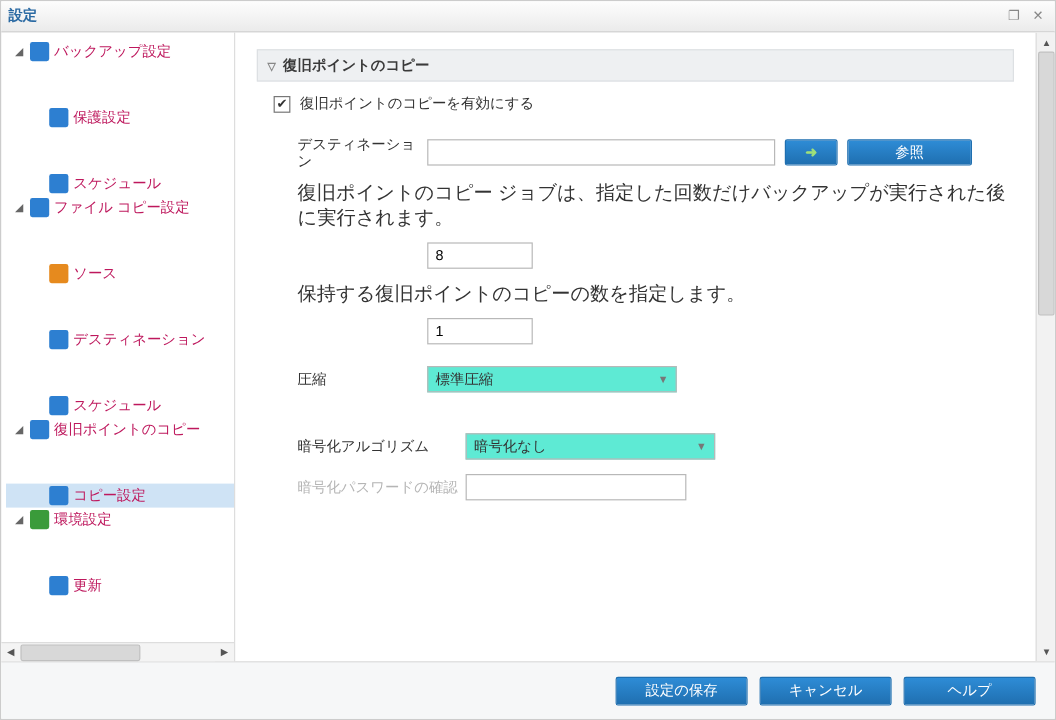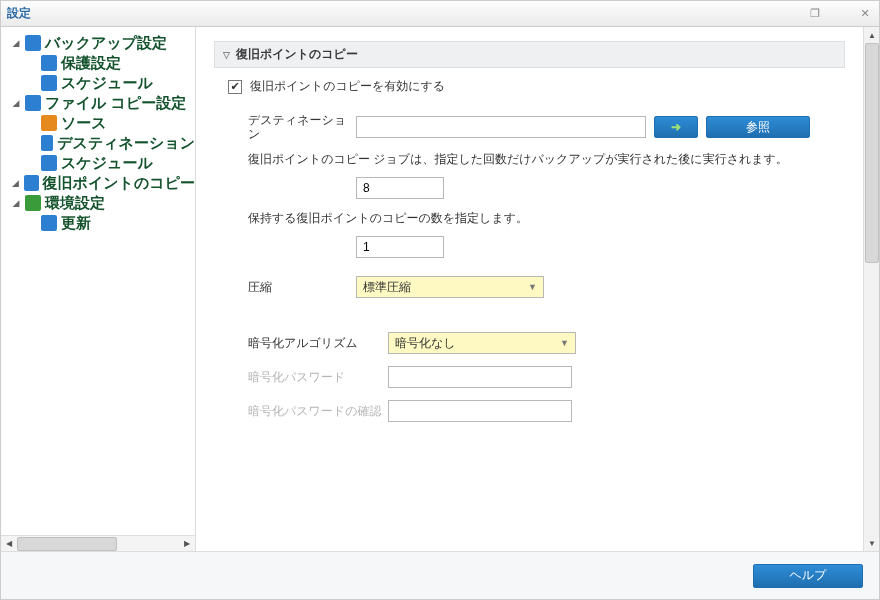--- a/index.html
+++ b/index.html
@@ -1,33 +1,33 @@
 <!DOCTYPE html>
 <html><head>
 <meta charset="utf-8">
 <style>
 * { box-sizing: border-box; margin: 0; padding: 0; }
 body { font-family: "Meiryo", "Yu Gothic", sans-serif; font-size: 12px; color: #333; background: #fff; width: 880px; height: 600px; overflow: hidden; border: 1px solid #ccc; }
-.titlebar { height: 26px; background: linear-gradient(#fdfdfd,#ebebeb); border-bottom: 1px solid #ccc; display: flex; align-items: center; padding: 0 6px; gap: 30px; }
+.titlebar { height: 26px; background: linear-gradient(#fdfdfd,#ebebeb); border-bottom: 1px solid #ccc; display: flex; align-items: center; padding: 0 6px; }
 .titlebar .title { font-weight: bold; color: #2b6aa3; font-size: 12px; }
 .titlebar .spacer { flex: 1; }
 .titlebar .winbtn { width: 16px; height: 14px; margin-left: 4px; display: flex; align-items: center; justify-content: center; color: #888; cursor: pointer; font-size: 11px; }
 .body { display: flex; height: 524px; }
 .sidebar { width: 195px; border-right: 1px solid #ddd; position: relative; display: flex; flex-direction: column; }
 .tree { flex: 1; overflow: hidden; padding: 6px 0 0 4px; }
 .tree-node { display: flex; align-items: center; height: 20px; padding-left: 6px; cursor: pointer; white-space: nowrap; }
-.tree-node.level1 { padding-left: 32px; }
+.tree-node.level1 { padding-left: 32px; margin-top: 35px; }
 .tree-node.selected { background: #cfe3f5; }
 .tree-node .exp { width: 10px; text-align: center; color: #666; font-size: 9px; }
 .tree-node .icon { width: 16px; height: 16px; margin: 0 4px; display: flex; align-items: center; justify-content: center; border-radius: 2px; font-size: 10px; color: #fff; }
 .ic-blue { background: #2d7fd1; }
 .ic-orange { background: #e68a1e; }
 .ic-green { background: #3a9b3a; }
 .ic-gray { background: #6b7b8c; }
-.tree-node .label { font-size: 15px; color: #14532d; font-weight: bold; }
+.tree-node .label { font-size: 12px; color: #be185d; }
 .sidebar-hscroll { height: 16px; border-top: 1px solid #ddd; background: #f4f4f4; display: flex; align-items: center; }
 .sb-btn { width: 16px; height: 16px; display: flex; align-items: center; justify-content: center; font-size: 8px; color: #555; cursor: pointer; }
 .sb-track { flex: 1; height: 14px; background: #f4f4f4; position: relative; }
 .sb-thumb { position: absolute; left: 0; width: 100px; height: 14px; background: #d8d8d8; border: 1px solid #c0c0c0; border-radius: 2px; }
 .main { flex: 1; display: flex; overflow: hidden; }
 .content { flex: 1; padding: 14px 18px 10px 18px; overflow: hidden; }
 .section-header { background: #eef0f2; border: 1px solid #dde0e3; padding: 4px 8px; font-weight: bold; color: #3a3a3a; display: flex; align-items: center; gap: 6px; margin-bottom: 10px; }
 .section-header .chev { font-size: 9px; color: #888; }
 .chk-row { display: flex; align-items: center; gap: 8px; margin: 8px 0 18px 14px; }
 .chk { width: 14px; height: 14px; border: 1px solid #777; background: #fff; display: flex; align-items: center; justify-content: center; font-size: 11px; color: #333; cursor: pointer; }
@@ -35,22 +35,22 @@
 .row { display: flex; align-items: center; margin-bottom: 10px; min-height: 24px; }
 .row .lab { width: 108px; color: #333; font-size: 12px; line-height: 14px; }
 .row .lab.disabled { color: #b5b5b5; }
 .tbox { height: 22px; border: 1px solid #b8b8b8; padding: 2px 6px; font-size: 12px; background: #fff; }
 .tbox.w-dest { width: 290px; }
 .tbox.w-num { width: 88px; }
 .tbox.w-pw { width: 184px; }
 .btn { height: 22px; border: 1px solid #1f6fb0; background: linear-gradient(#2e8cd6,#1f6fb0); color: #fff; font-size: 12px; padding: 0 14px; cursor: pointer; display: inline-flex; align-items: center; justify-content: center; border-radius: 2px; }
 .btn.browse { width: 104px; }
 .btn.iconbtn { width: 44px; padding: 0; }
-.desc { font-size: 12px; color: #333; margin: 4px 0 8px 0; }
-.select { width: 188px; height: 22px; border: 1px solid #b8b8b8; background: #fef9c3; display: flex; align-items: center; justify-content: space-between; padding: 0 6px; cursor: pointer; font-size: 12px; }
+.desc { font-size: 16px; color: #333; margin: 4px 0 8px 0; }
+.select { width: 208px; height: 22px; border: 1px solid #b8b8b8; background: #5eead4; display: flex; align-items: center; justify-content: space-between; padding: 0 6px; cursor: pointer; font-size: 12px; }
 .select .arrow { font-size: 9px; color: #777; }
 .vsb { width: 16px; background: #f2f2f2; border-left: 1px solid #ddd; display: flex; flex-direction: column; }
 .vsb .sb-btn { width: 16px; height: 16px; }
 .vsb .vsb-track { flex: 1; position: relative; }
 .vsb-thumb { position: absolute; top: 0; left: 1px; width: 14px; height: 220px; background: #d8d8d8; border: 1px solid #c0c0c0; border-radius: 2px; }
 .footer { height: 48px; background: #f6f7f8; border-top: 1px solid #ddd; display: flex; align-items: center; justify-content: flex-end; padding: 0 16px; gap: 10px; }
 .footer .btn { width: 110px; height: 24px; }
 .arrow-icon { color:#9fe07a; font-weight:bold; }
 </style>
 </head>
@@ -94,20 +94,24 @@
         </div>
         <div class="tree-node level1">
           <span class="icon ic-blue"></span>
           <span class="label">スケジュール</span>
         </div>
         <div class="tree-node">
           <span class="exp">◢</span>
           <span class="icon ic-blue"></span>
           <span class="label">復旧ポイントのコピー</span>
         </div>
+        <div class="tree-node level1 selected">
+          <span class="icon ic-blue"></span>
+          <span class="label">コピー設定</span>
+        </div>
         <div class="tree-node">
           <span class="exp">◢</span>
           <span class="icon ic-green"></span>
           <span class="label">環境設定</span>
         </div>
         <div class="tree-node level1">
           <span class="icon ic-blue"></span>
           <span class="label">更新</span>
         </div>
       </div>
@@ -167,37 +171,35 @@
 
         <div style="height:22px"></div>
         <div class="row">
           <div class="lab" style="width:140px">暗号化アルゴリズム</div>
           <div class="select">
             <span>暗号化なし</span>
             <span class="arrow">▼</span>
           </div>
         </div>
 
-        <div class="row">
-          <div class="lab disabled" style="width:140px">暗号化パスワード</div>
-          <input class="tbox w-pw" type="password" disabled="" style="">
-        </div>
 
         <div class="row">
           <div class="lab disabled" style="width:140px">暗号化パスワードの確認</div>
           <input class="tbox w-pw" type="password" disabled="" style="">
         </div>
       </div>
     </div>
 
     <div class="vsb">
       <div class="sb-btn">▲</div>
       <div class="vsb-track">
           <div class="vsb-thumb"></div>
         </div>
       <div class="sb-btn">▼</div>
     </div>
   </div>
 </div>
 
 <div class="footer">
+  <button class="btn">設定の保存</button>
+  <button class="btn">キャンセル</button>
   <button class="btn">ヘルプ</button>
 </div>
 
 </body></html>

